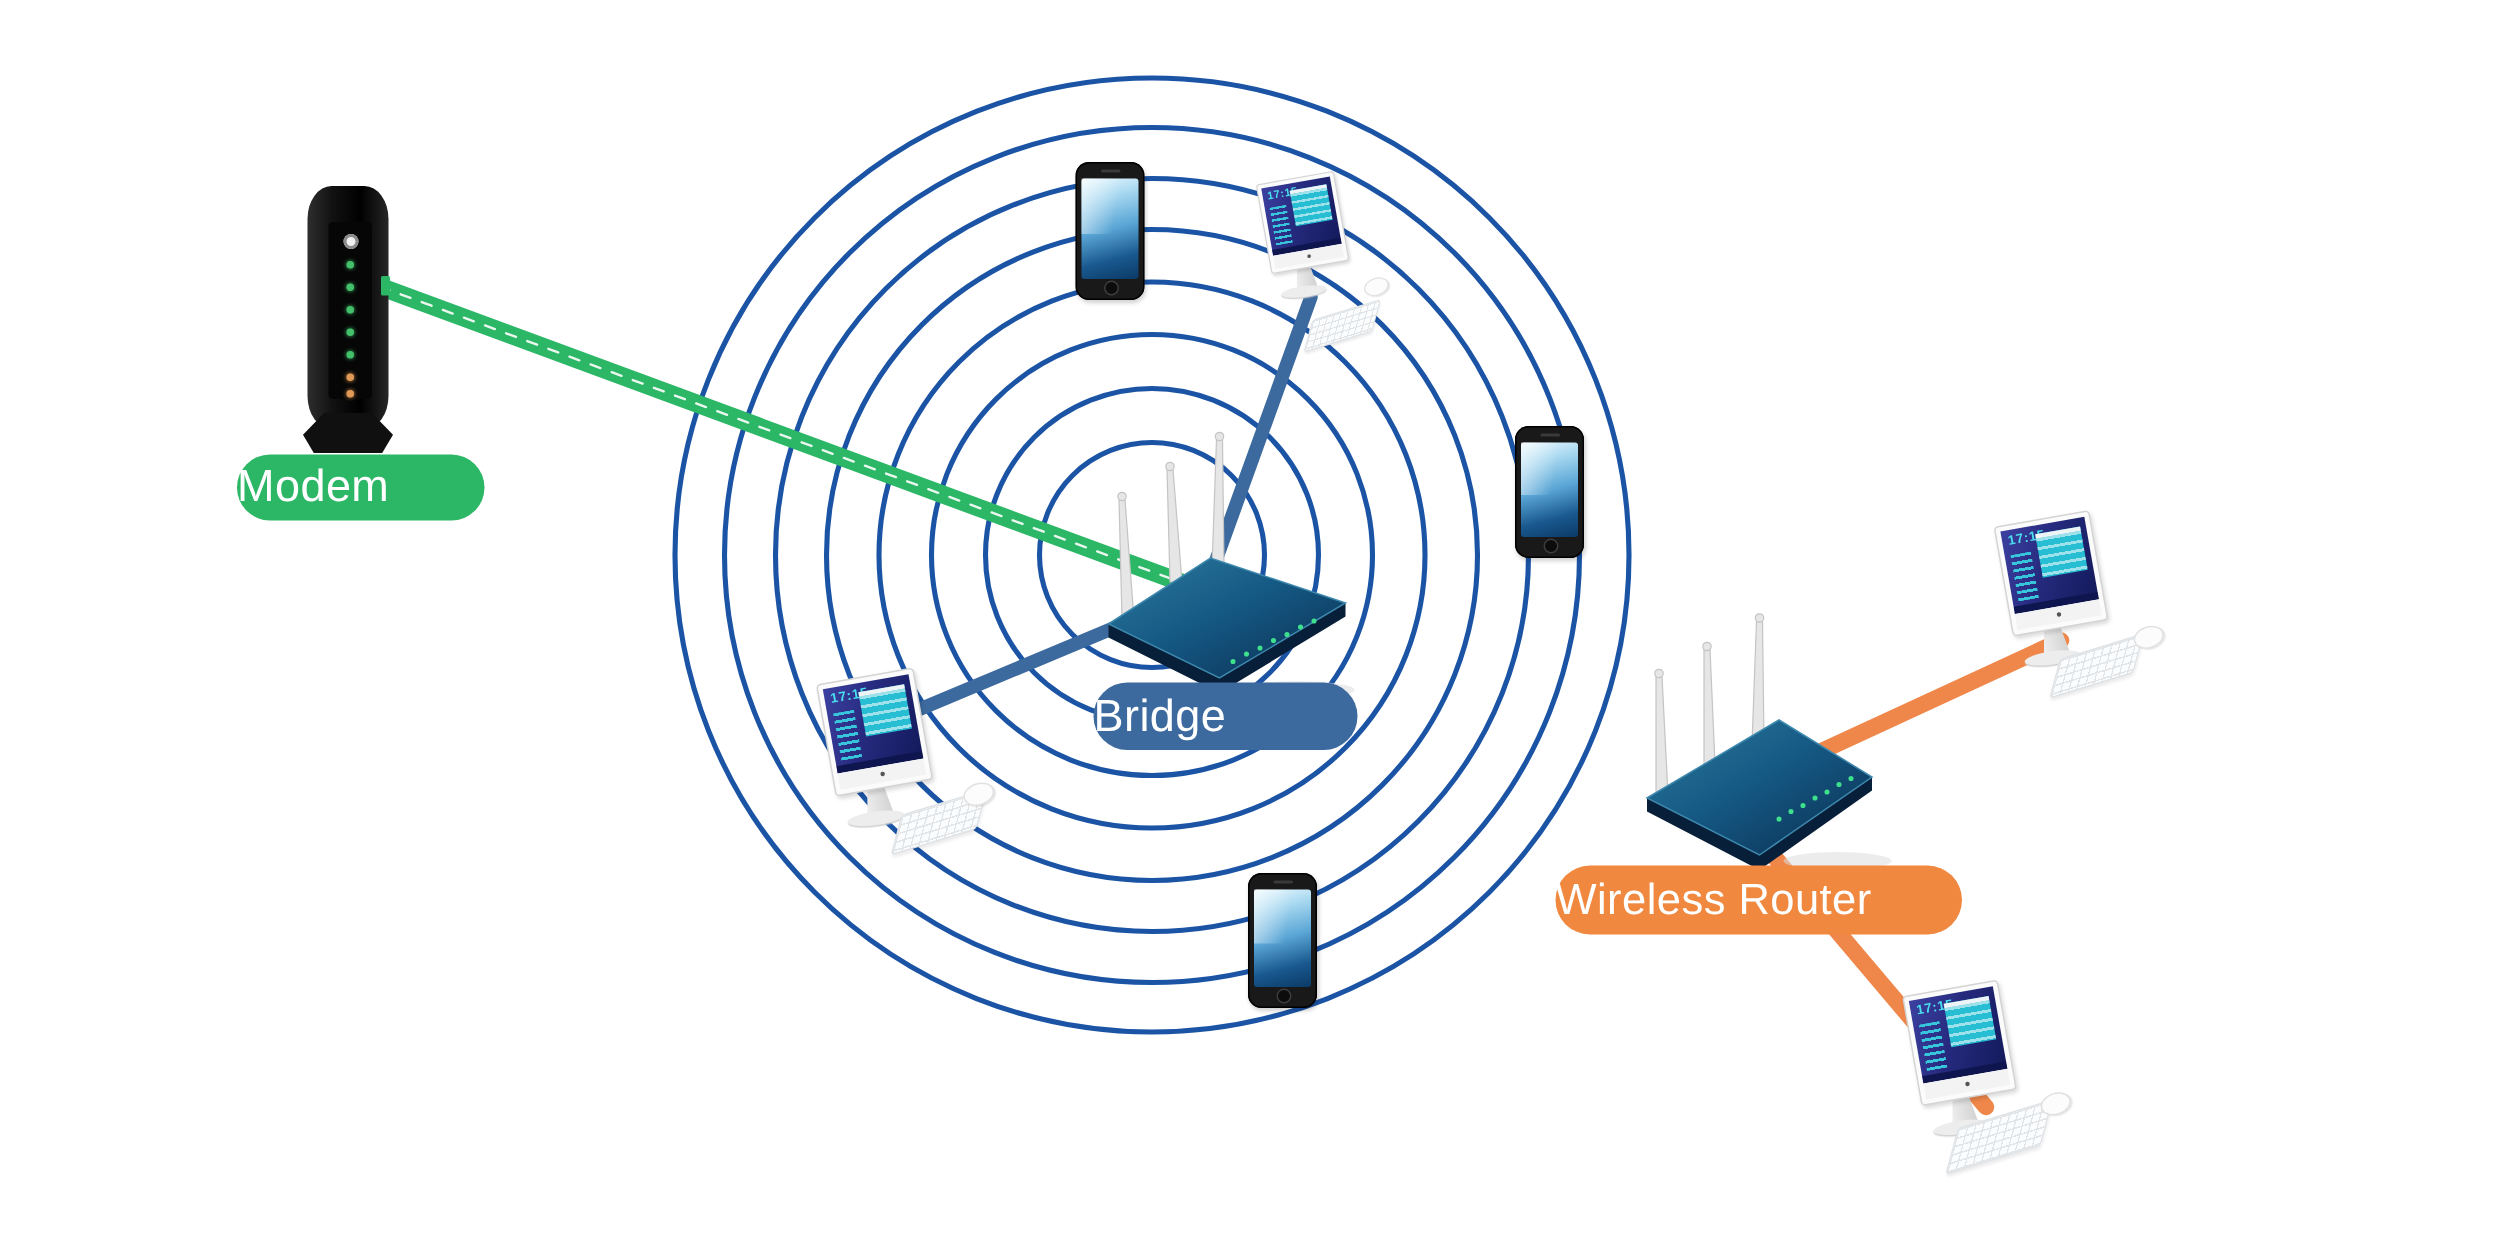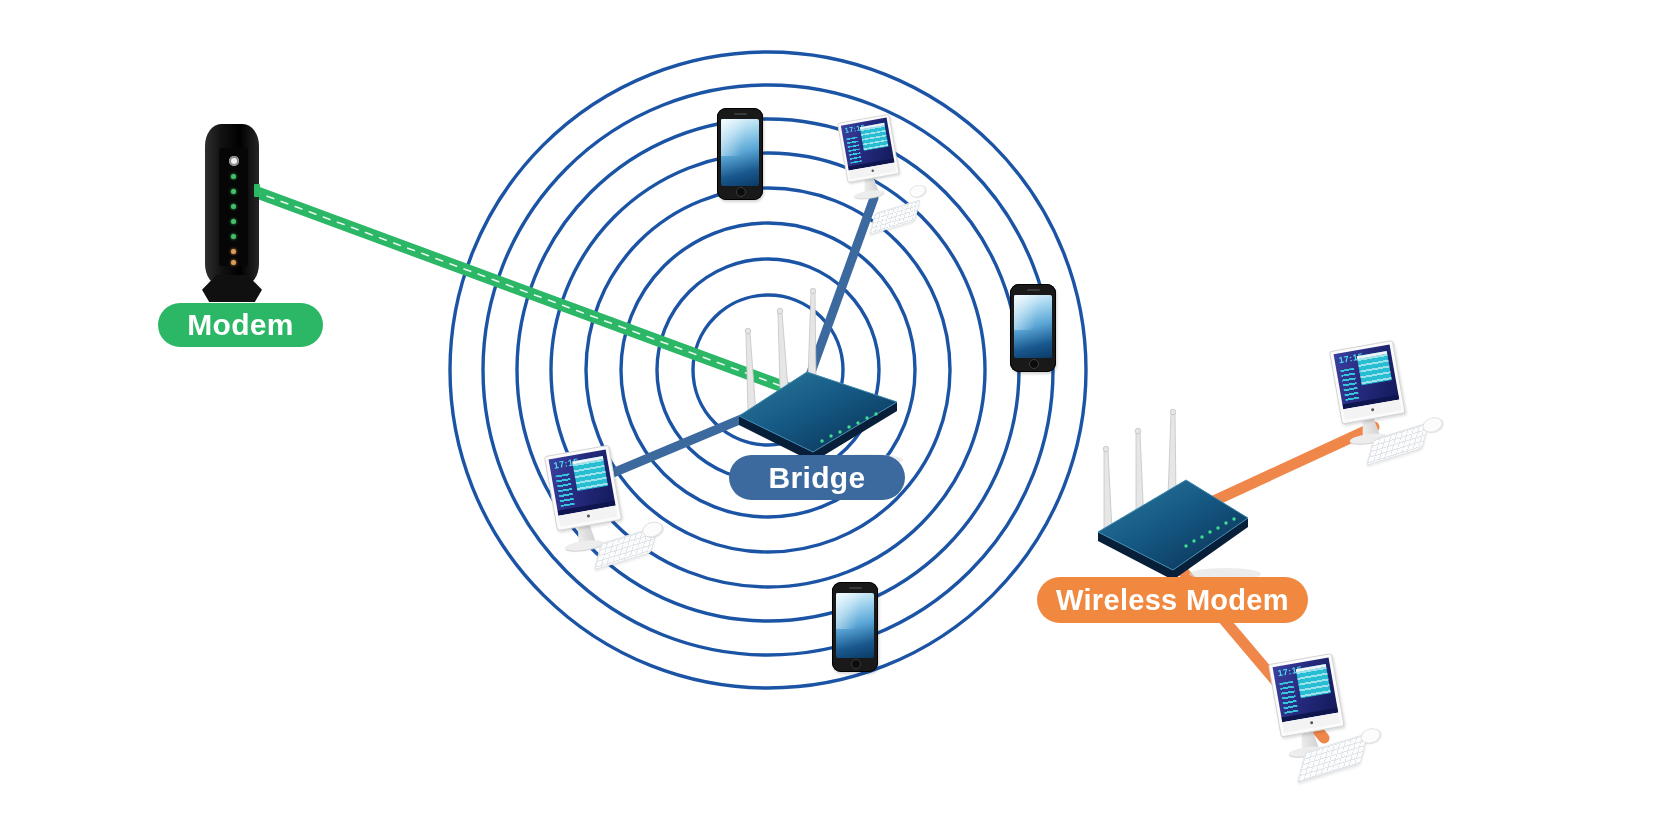--- a/index.html
+++ b/index.html
@@ -1,21 +1,21 @@
 <!DOCTYPE html>
 <html><head>
 <meta charset="utf-8">
 <style>
   html,body{margin:0;padding:0;background:#fff;}
   #canvas{position:relative;width:1680px;height:840px;background:#ffffff;overflow:hidden;
           font-family:"Liberation Sans", sans-serif;}
   #net-svg{position:absolute;left:0;top:0;}
 
   
-  .tag{position:absolute;color:#ffffff;font-weight:bold;text-align:center;
+  .tag{position:absolute;color:#ffffff;font-weight:normal;text-align:left;
        border-radius:24px;letter-spacing:.3px;z-index:30;}
   #label-modem {left:158px;top:303px;width:165px;height:44px;line-height:44px;font-size:30px;background:#2bb765;}
   #label-router{left:729px;top:455px;width:176px;height:45px;line-height:45px;font-size:30px;background:#3d6a9e;}
   #label-bridge{left:1037px;top:577px;width:271px;height:46px;line-height:46px;font-size:29px;background:#f0883f;}
 
   
   .phone{position:absolute;background:#191919;border-radius:9px;z-index:20;
          box-shadow:inset 0 0 0 1px #000, 1px 2px 3px rgba(0,0,0,.18);}
   .phone-screen{position:absolute;left:4px;right:4px;top:11px;bottom:14px;border-radius:2px;
     background:linear-gradient(165deg,#eaf8fe 0%,#a8d8f0 22%,#5aa6d6 50%,#19588e 78%,#0b3a66 100%);}
@@ -260,15 +260,15 @@
       <div class="pc-chin">
         <i class="pc-cam"></i>
         </div>
     </div>
     <div class="pc-keyboard"></div>
     <div class="pc-mouse"></div>
   </div>
 
   <div class="tag" id="label-modem">Modem</div>
   <div class="tag" id="label-router">Bridge</div>
-  <div class="tag" id="label-bridge">Wireless Modem</div>
+  <div class="tag" id="label-bridge">Wireless Router</div>
 
 </div>
 
 </body></html>

